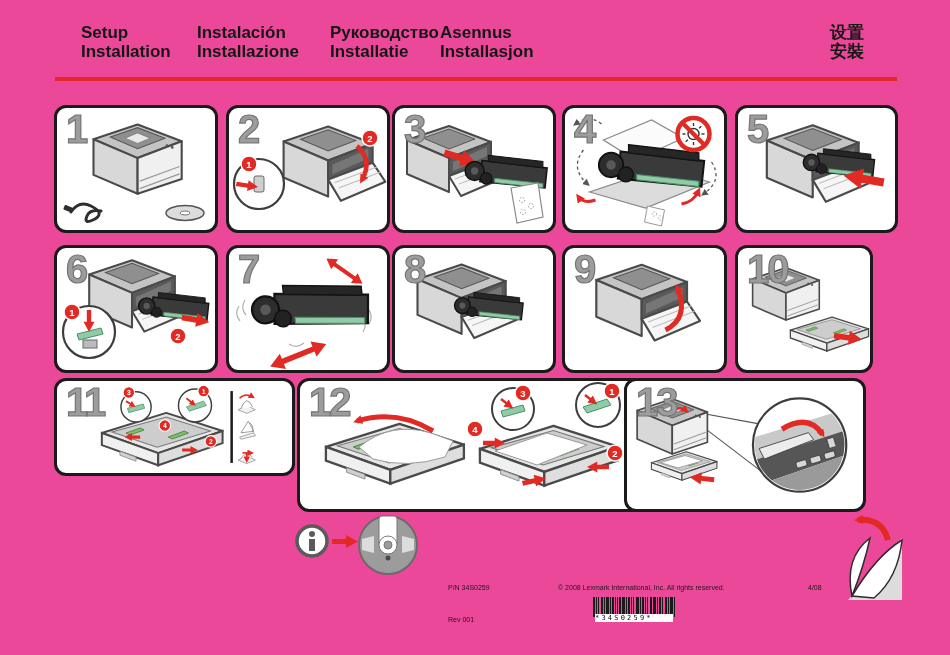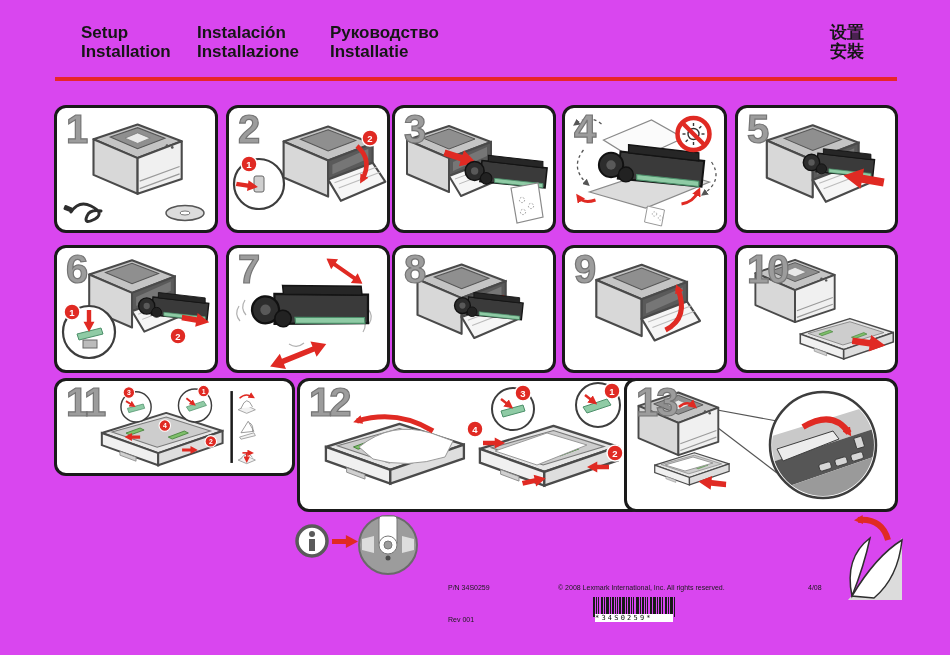--- a/index.html
+++ b/index.html
@@ -1,16 +1,16 @@
 <!DOCTYPE html>
 <html><head>
 <meta charset="utf-8">
 <style>
   html,body{margin:0;padding:0;background:#fff;}
-  .page{position:relative;width:950px;height:655px;background:#d946ef;overflow:hidden;
+  .page{position:relative;width:950px;height:655px;background:#ec4899;overflow:hidden;
         font-family:"Liberation Sans", sans-serif;}
   .title{position:absolute;top:23px;font-weight:bold;font-size:17px;line-height:19px;color:#161616;}
   .title span{display:block;}
   .rule{position:absolute;left:55px;top:77px;width:842px;height:4px;background:#e8262a;}
   .panel{position:absolute;border:3px solid #1a1a1a;border-radius:12px;background:#fff;box-sizing:border-box;}
   .stepnum{position:absolute;top:1px;left:9px;font-size:40px;font-weight:bold;line-height:1;
            color:#9c9c9c;-webkit-text-stroke:1.2px #757575;letter-spacing:-2px;z-index:2;}
   .illus{position:absolute;left:0;top:0;width:100%;height:100%;z-index:1;}
   .ftext{position:absolute;font-size:7px;color:#1a1a1a;white-space:nowrap;}
   .barcode{position:absolute;left:592px;top:597px;width:84px;height:25px;}
@@ -84,20 +84,24 @@
     <span>Installation</span>
     </div>
   <div class="title" style="left:197px">
     <span>Instalación</span>
     <span>Installazione</span>
     </div>
   <div class="title" style="left:330px">
     <span>Руководство</span>
     <span>Installatie</span>
     </div>
+  <div class="title" style="left:440px">
+    <span>Asennus</span>
+    <span>Installasjon</span>
+    </div>
   <div class="title" style="left:830px;font-weight:bold">
     <span>设置</span>
     <span>安裝</span>
     </div>
   <div class="rule"></div>
 
   <div class="panel" style="left:54px;top:105px;width:164px;height:128px">
     <span class="stepnum">1</span>
     <svg class="illus" viewBox="0 0 158 122" xmlns="http://www.w3.org/2000/svg">
       <use href="#printer-closed" transform="translate(26,6) scale(1.05)"></use>
@@ -254,21 +258,21 @@
   </div>
 
   <div class="panel" style="left:562px;top:245px;width:165px;height:128px">
     <span class="stepnum">9</span>
     <svg class="illus" viewBox="0 0 158 122" xmlns="http://www.w3.org/2000/svg">
       <use href="#printer-open" transform="translate(20,6) scale(1.08)"></use>
       <path d="M100,82 Q124,70 112,40" stroke="#E02A23" stroke-width="5" fill="none" marker-end="url(#mah)"></path>
     </svg>
   </div>
 
-  <div class="panel" style="left:735px;top:245px;width:163px;height:128px">
+  <div class="panel" style="left:735px;top:245px;width:138px;height:128px">
     <span class="stepnum">10</span>
     <svg class="illus" viewBox="0 0 158 122" xmlns="http://www.w3.org/2000/svg">
       <use href="#printer-closed" transform="translate(8,2) scale(0.95)"></use>
       <use href="#tray" transform="translate(58,66) scale(0.78)"></use>
       <g transform="translate(116,84) rotate(8)" fill="#E02A23">
           <use href="#arr" width="34" height="18"></use>
         </g>
     </svg>
   </div>
 
@@ -359,21 +363,21 @@
         </g>
       <g transform="translate(294,80) scale(-1,1)" fill="#E02A23">
           <use href="#arr" width="22" height="12"></use>
         </g>
       <g transform="translate(206,96) rotate(-12)" fill="#E02A23">
           <use href="#arr" width="24" height="13"></use>
         </g>
     </svg>
   </div>
 
-  <div class="panel" style="left:624px;top:378px;width:274px;height:134px">
+  <div class="panel" style="left:624px;top:378px;width:242px;height:134px">
     <span class="stepnum">13</span>
     <svg class="illus" viewBox="0 0 268 128" xmlns="http://www.w3.org/2000/svg">
       <defs>
           <clipPath id="c13">
             <circle cx="196" cy="64" r="51"></circle>
           </clipPath>
         </defs>
       <line x1="74" y1="26" x2="150" y2="40" stroke="#555" stroke-width="1.2"></line>
       <line x1="74" y1="34" x2="150" y2="92" stroke="#555" stroke-width="1.2"></line>
       <use href="#printer-closed" transform="translate(2,2) scale(0.95)"></use>

